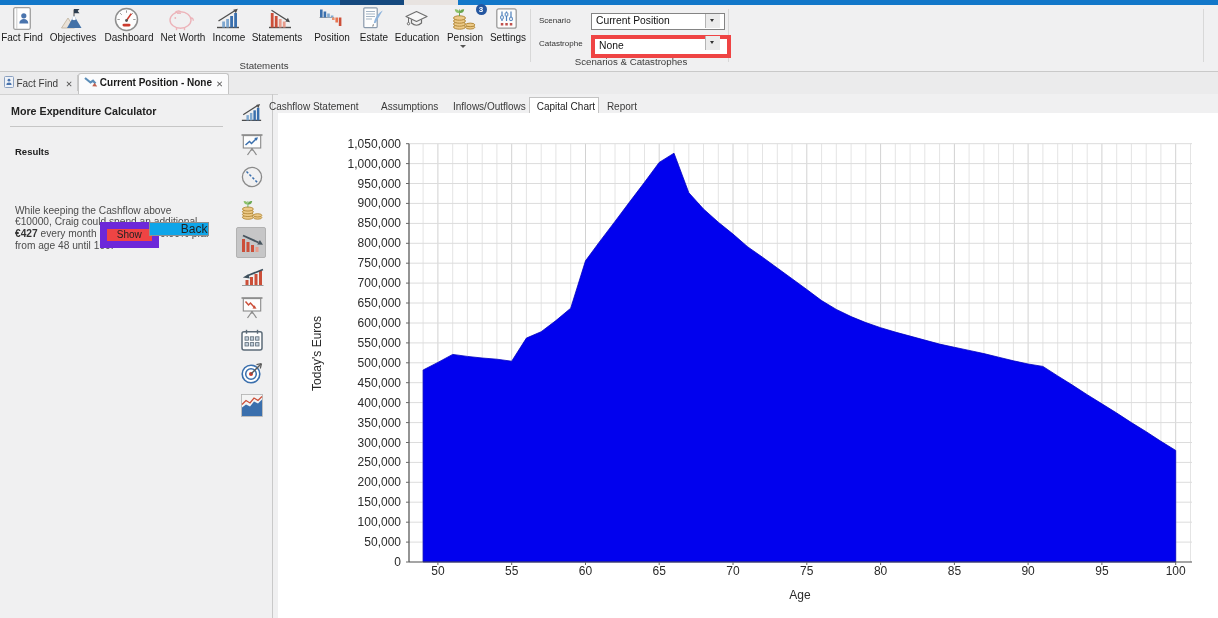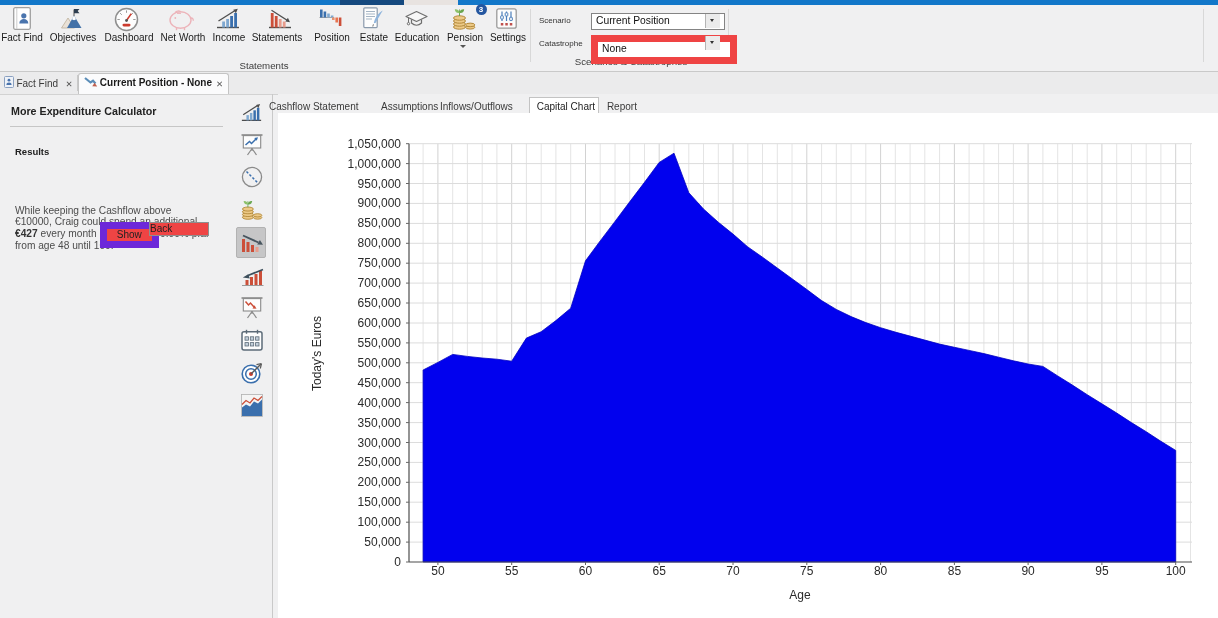--- a/index.html
+++ b/index.html
@@ -151,21 +151,21 @@
 <div class="lbl" style="left:272px;">Position</div>
 <div class="lbl" style="left:314px;">Estate</div>
 <div class="lbl" style="left:357px;">Education</div>
 <div class="lbl" style="left:405px;">Pension</div>
 <div class="lbl" style="left:448px;">Settings</div>
 <div class="abs" style="left:460px;top:45px;width:0;height:0;border-left:3px solid transparent;border-right:3px solid transparent;border-top:3.5px solid #555;"></div>
 
 <div class="abs" style="left:539px;top:16px;font-size:8px;color:#333;">Scenario</div>
 <div class="abs" style="left:539px;top:38.5px;font-size:8px;color:#333;">Catastrophe</div>
 <div class="abs" style="left:591px;top:12.5px;width:128px;height:14px;background:#fff;border:1px solid #848484;font-size:10.3px;color:#111;padding-top:1.5px;padding-left:4px;">Current Position</div>
-<div class="abs" style="left:591px;top:34.5px;width:128px;height:14px;background:#fff;border:7px solid #ef4444;font-size:10.3px;color:#111;padding-top:1.5px;padding-left:4px;">None</div>
+<div class="abs" style="left:591px;top:34.5px;width:128px;height:14px;background:#fff;border:4px solid #ef4444;font-size:10.3px;color:#111;padding-top:1.5px;padding-left:4px;">None</div>
 <div class="abs" style="left:705px;top:13.5px;width:14px;height:14px;background:#ebebeb;border-left:1px solid #b4b4b4;"></div>
 <div class="abs" style="left:705px;top:35.5px;width:14px;height:14px;background:#ebebeb;border-left:1px solid #b4b4b4;"></div>
 <div class="abs" style="left:709.5px;top:19px;width:0;height:0;border-left:2.8px solid transparent;border-right:2.8px solid transparent;border-top:3.4px solid #333;"></div>
 <div class="abs" style="left:709.5px;top:41px;width:0;height:0;border-left:2.8px solid transparent;border-right:2.8px solid transparent;border-top:3.4px solid #333;"></div>
 
 <div class="abs" style="left:0;top:72px;width:1218px;height:22px;background:#ebebec;border-bottom:1px solid #d2d2d2;"></div>
 <div class="sep" style="left:77px;top:75px;height:16px;background:#c9c9c9;"></div>
 <div class="abs" style="left:78px;top:73px;width:151px;height:21px;background:#fbfbfc;border:1px solid #c4c4c4;border-bottom:none;border-radius:3px 3px 0 0;box-sizing:border-box;"></div>
 <svg class="abs" style="left:4px;top:76px" width="10" height="12" viewBox="0 0 10 12">
 <rect x="0.5" y="0.5" width="9" height="11" rx="1" fill="#eef2f8" stroke="#8aa0c0"></rect>
@@ -180,21 +180,21 @@
 <div class="abs" style="left:16.4px;top:77.5px;font-size:10px;color:#3a3a3a;">Fact Find</div>
 <div class="abs" style="left:65.5px;top:78.5px;font-size:8.5px;color:#555;">✕</div>
 <div class="abs" style="left:99.8px;top:77px;font-size:10px;font-weight:bold;color:#1a1a1a;">Current Position - None</div>
 <div class="abs" style="left:216px;top:78.5px;font-size:8.5px;color:#555;">✕</div>
 
 <div class="abs" style="left:11px;top:105px;font-size:10.7px;font-weight:bold;color:#222;">More Expenditure Calculator</div>
 <div class="abs" style="left:10px;top:126px;width:213px;height:1px;background:#c6c6c6;"></div>
 <div class="abs" style="left:15px;top:137.5px;font-size:9.5px;font-weight:bold;color:#222;margin-top:8px;">Results</div>
 <div class="abs" style="left:15px;top:162.5px;width:220px;font-size:10.2px;line-height:11.9px;color:#4c4c4c;margin-top:42px;">While keeping the Cashflow above<br>€10000, Craig could spend an additional<br><b style="color:#333;">€427</b> every month increasing at 0.00% p.a.<br>from age 48 until 100.</div>
 <div class="abs" style="left:100px;top:222px;width:44.5px;height:12px;background:#ef4444;border:7px solid #6d28d9;font-size:10px;color:#222;text-align:center;line-height:12.5px;">Show</div>
-<div class="abs" style="left:149px;top:222px;width:57.5px;height:12px;background:#ef4444;border:1px solid #8f8f8f;font-size:10px;color:#222;text-align:left;line-height:12.5px;">Back</div>
+<div class="abs" style="left:149px;top:222px;width:57.5px;height:12px;background:#0ea5e9;border:1px solid #8f8f8f;font-size:12px;color:#222;text-align:right;line-height:12.5px;">Back</div>
 
 <div class="abs" style="left:236px;top:227px;width:30px;height:31px;background:#c6c6c7;border:1px solid #b2b2b2;border-radius:2px;box-sizing:border-box;"></div>
 <svg class="sic" style="top:103px" width="21" height="19" viewBox="0 0 24 21">
 <line x1="1" y1="19.5" x2="23" y2="19.5" stroke="#4d4d4d" stroke-width="1.5"></line>
 <rect x="6.2" y="13.5" width="2.8" height="6" fill="#7fa8d0"></rect>
 <rect x="10.2" y="11" width="2.8" height="8.5" fill="#7fa8d0"></rect>
 <rect x="14.2" y="8" width="2.8" height="11.5" fill="#3a6fad"></rect>
 <rect x="18.2" y="5" width="2.8" height="14.5" fill="#3a6fad"></rect>
 <line x1="2.5" y1="13" x2="19.5" y2="2.2" stroke="#4d4d4d" stroke-width="1.4"></line>
 <path d="M21.8 0.8 l-4.6 1 2.7 3.5 z" fill="#4d4d4d"></path>
@@ -279,21 +279,21 @@
 <path d="M1 10.5 L5 6.5 L9 9 L13 4 L17 6.5 L21 2.5" stroke="#cc4f39" stroke-width="1.3" fill="none"></path>
 </svg>
 
 <div class="abs" style="left:272px;top:94px;width:1px;height:524px;background:#c9c9c9;"></div>
 
 <div class="abs" style="left:278px;top:94px;width:940px;height:524px;background:#fff;border-left:1px solid #dcdcdc;box-sizing:border-box;"></div>
 <div class="abs" style="left:278px;top:94px;width:940px;height:19px;background:#f0f0f1;border-bottom:1px solid #c3c3c3;box-sizing:content-box;"></div>
 <div class="abs" style="left:529px;top:97px;width:70px;height:17px;background:#fff;border:1px solid #c3c3c3;border-bottom:none;box-sizing:border-box;"></div>
 <div class="stab" style="left:269px;">Cashflow Statement</div>
 <div class="stab" style="left:381px;">Assumptions</div>
-<div class="stab" style="left:440px;">Inflows/Outflows</div>
+<div class="stab" style="left:453px;">Inflows/Outflows</div>
 <div class="stab" style="left:536.7px;color:#222;">Capital Chart</div>
 <div class="stab" style="left:606.9px;">Report</div>
 <div class="abs" style="left:278px;top:113px;">
 <svg id="chart" width="940" height="505" viewBox="0 0 940 505">
 <rect width="940" height="505" fill="#ffffff"></rect>
 <line x1="145.1" y1="30.7" x2="145.1" y2="449.0" stroke="#e4e4e4" stroke-width="1"></line>
 <line x1="159.9" y1="30.7" x2="159.9" y2="449.0" stroke="#d2d2d2" stroke-width="1"></line>
 <line x1="174.7" y1="30.7" x2="174.7" y2="449.0" stroke="#e4e4e4" stroke-width="1"></line>
 <line x1="189.4" y1="30.7" x2="189.4" y2="449.0" stroke="#e4e4e4" stroke-width="1"></line>
 <line x1="204.2" y1="30.7" x2="204.2" y2="449.0" stroke="#e4e4e4" stroke-width="1"></line>

